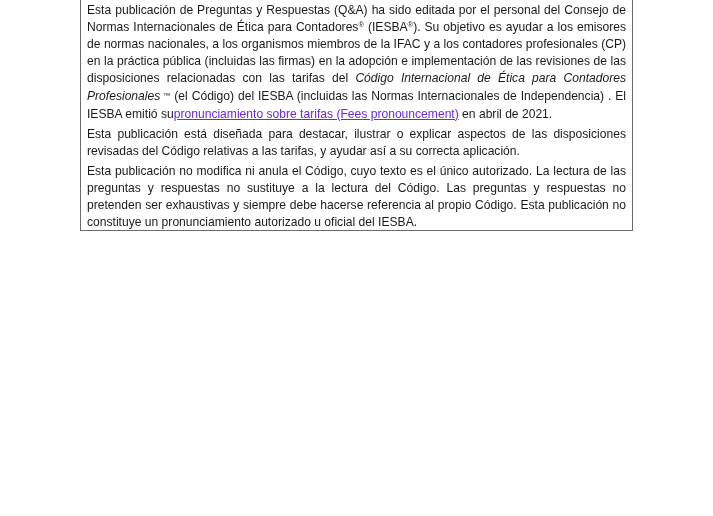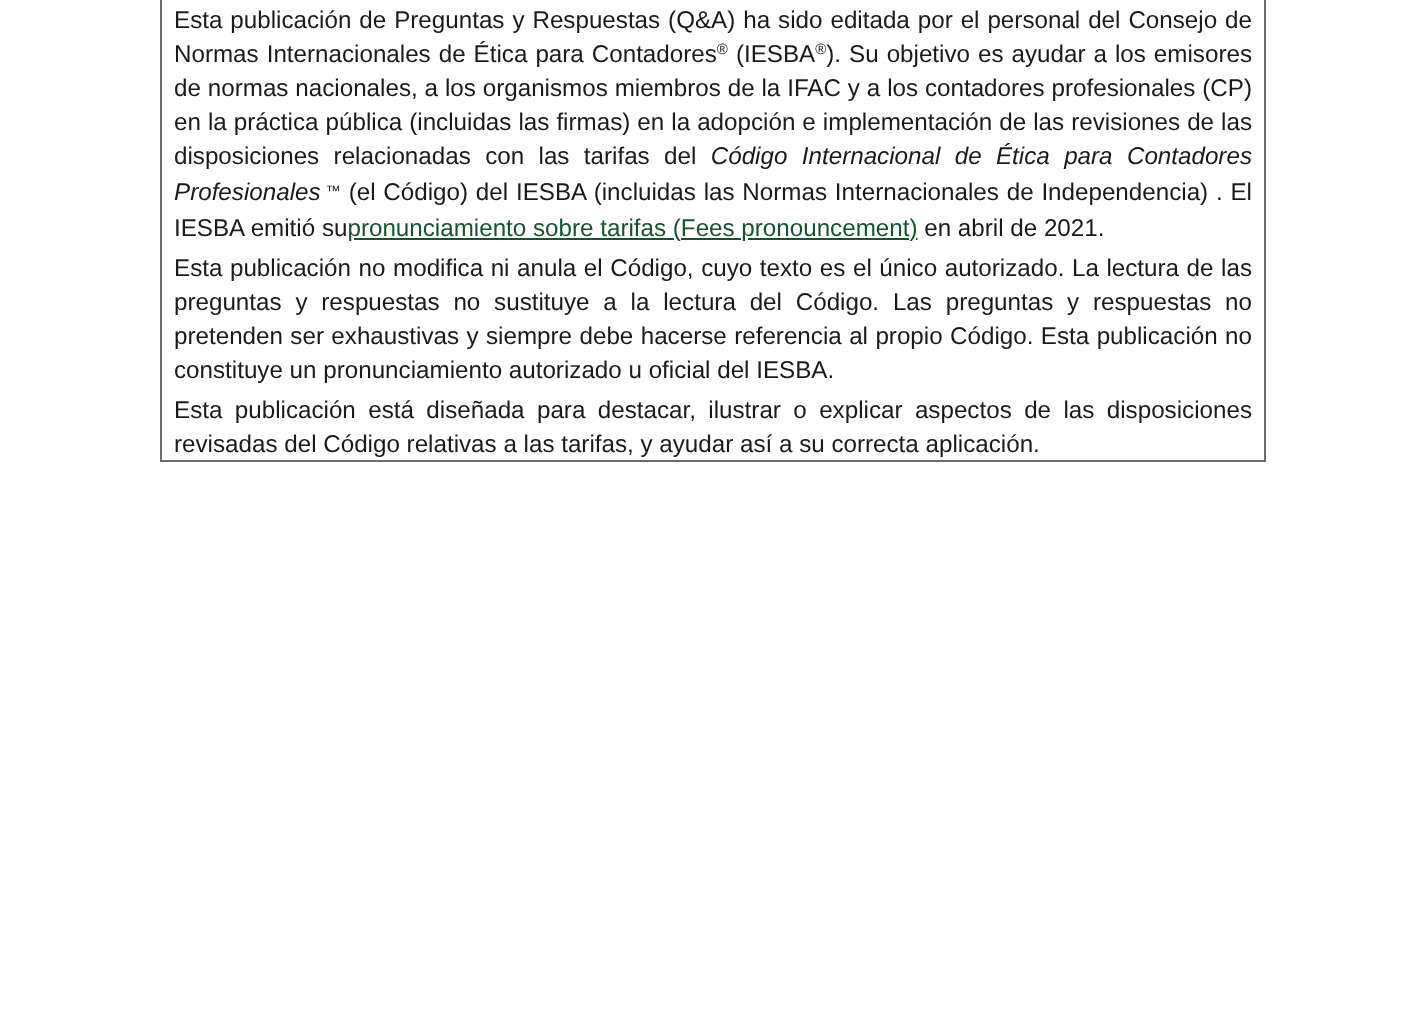--- a/index.html
+++ b/index.html
@@ -42,26 +42,26 @@
     sup.reg {
       font-size: 7.5px;
       vertical-align: 4px;
       line-height: 0;
     }
     .tm {
       font-size: 7.5px;
       vertical-align: 2px;
     }
     a.link {
-      color: #14532d;
+      color: #6d28d9;
       text-decoration: underline;
     }
   </style>
 </head>
 <body>
 
 <div class="notice-box">
   <p class="para first"><span>Esta publicación de Preguntas y Respuestas (Q&amp;A) ha sido editada por el personal del Consejo de Normas Internacionales de Ética para Contadores</span><sup class="reg">®</sup><span> (IESBA</span><sup class="reg">®</sup><span>). Su objetivo es ayudar a los emisores de normas nacionales, a los organismos miembros de la IFAC y a los contadores profesionales (CP) en la práctica pública (incluidas las firmas) en la adopción e implementación de las revisiones de las disposiciones relacionadas con las tarifas del </span><span class="italic">Código Internacional de Ética para Contadores Profesionales</span><span class="tm"> ™</span><span> (el Código) del IESBA (incluidas las Normas Internacionales de Independencia) . El IESBA emitió su</span><a class="link" href="#">pronunciamiento sobre tarifas (Fees pronouncement)</a><span> en abril de 2021.</span></p>
 
+  <p class="para">Esta publicación está diseñada para destacar, ilustrar o explicar aspectos de las disposiciones revisadas del Código relativas a las tarifas, y ayudar así a su correcta aplicación.</p>
+
   <p class="para">Esta publicación no modifica ni anula el Código, cuyo texto es el único autorizado. La lectura de las preguntas y respuestas no sustituye a la lectura del Código. Las preguntas y respuestas no pretenden ser exhaustivas y siempre debe hacerse referencia al propio Código. Esta publicación no constituye un pronunciamiento autorizado u oficial del IESBA.</p>
-
-  <p class="para">Esta publicación está diseñada para destacar, ilustrar o explicar aspectos de las disposiciones revisadas del Código relativas a las tarifas, y ayudar así a su correcta aplicación.</p>
 </div>
 
 </body></html>

